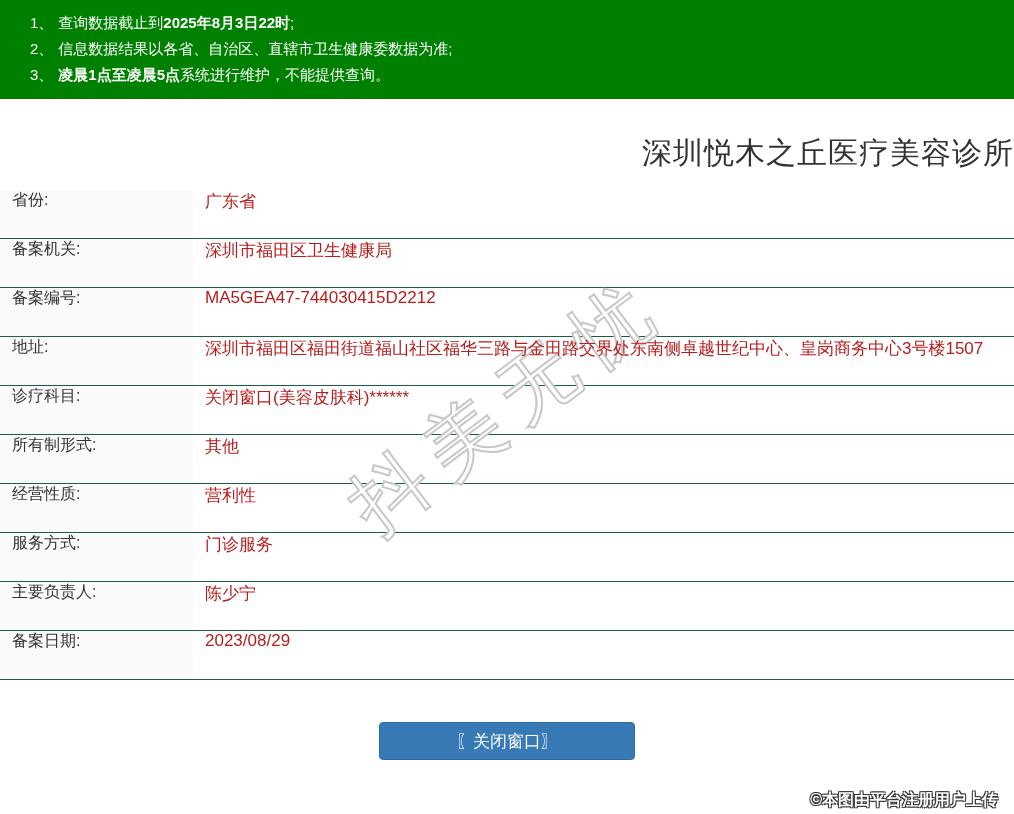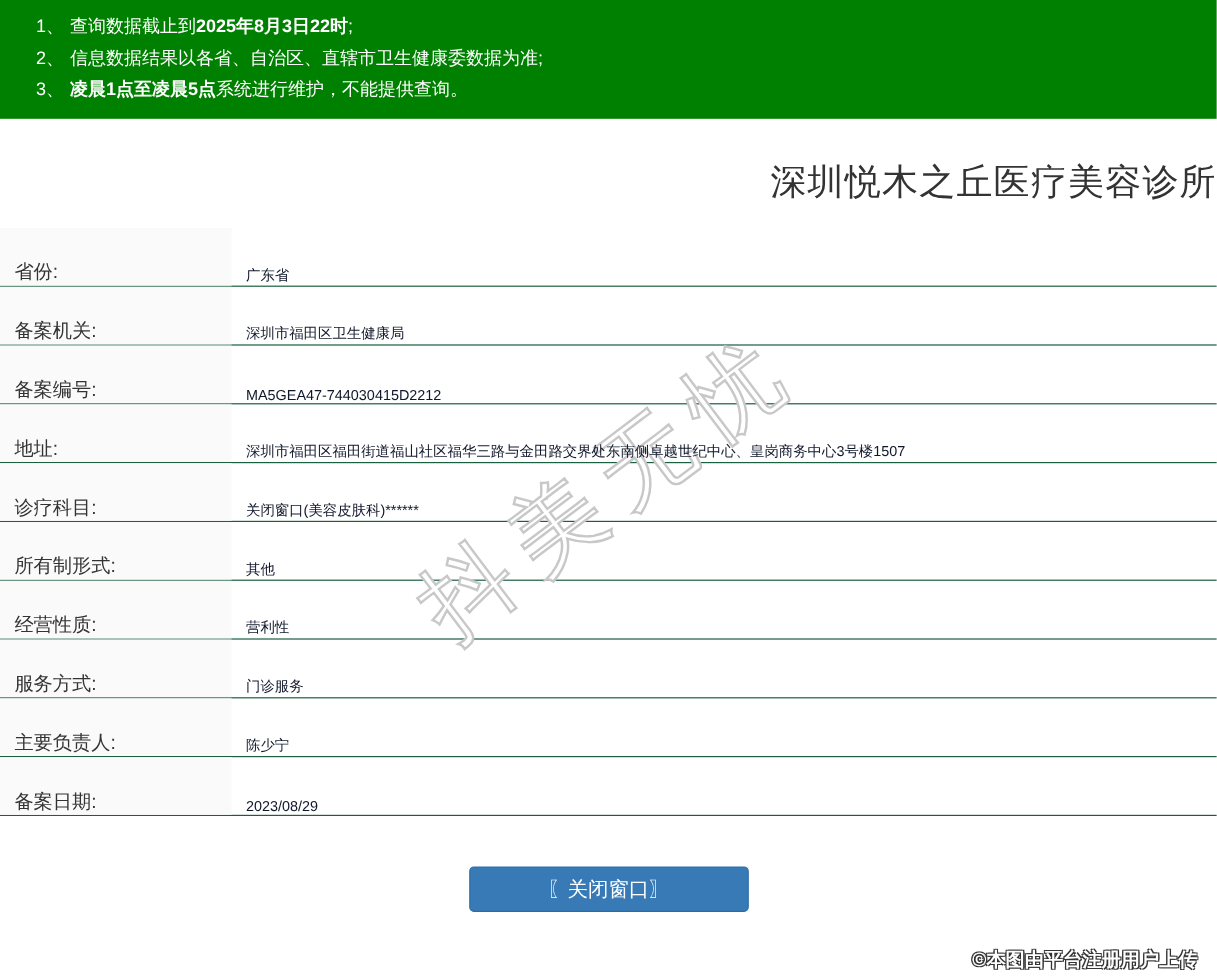--- a/index.html
+++ b/index.html
@@ -45,46 +45,46 @@
     display: flex;
     align-items: stretch;
     height: 48px;
     border-bottom: 1px solid #1a5f3f;
   }
   .row-label {
     box-sizing: border-box;
     width: 193px;
     background: #fafafa;
     display: flex;
-    align-items: flex-end;
+    align-items: flex-start;
     padding-left: 12px;
     font-size: 16px;
     color: #333333;
   }
   .row-value {
     flex: 1;
     display: flex;
-    align-items: flex-end;
+    align-items: flex-start;
     padding-left: 12px;
-    font-size: 12px;
-    color: #0f172a;
+    font-size: 17px;
+    color: #b91c1c;
     white-space: nowrap;
     overflow: hidden;
   }
   
   .row-label span, .row-value span {
     position: relative;
     z-index: 10;
   }
   .btn-wrap {
     margin-top: 42px;
     text-align: center;
   }
   .close-btn {
-    width: 233px;
+    width: 256px;
     height: 38px;
     background: #377ab6;
     border: 1px solid #2e6da4;
     border-radius: 4px;
     color: #ffffff;
     font-size: 17px;
     font-family: Liberation Serif, serif;
     cursor: pointer;
   }
   .watermark {

